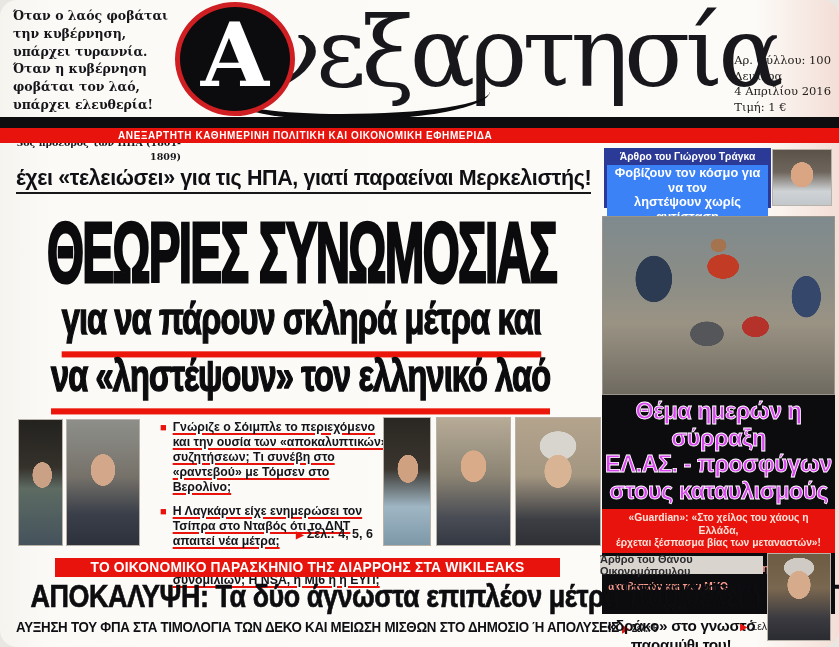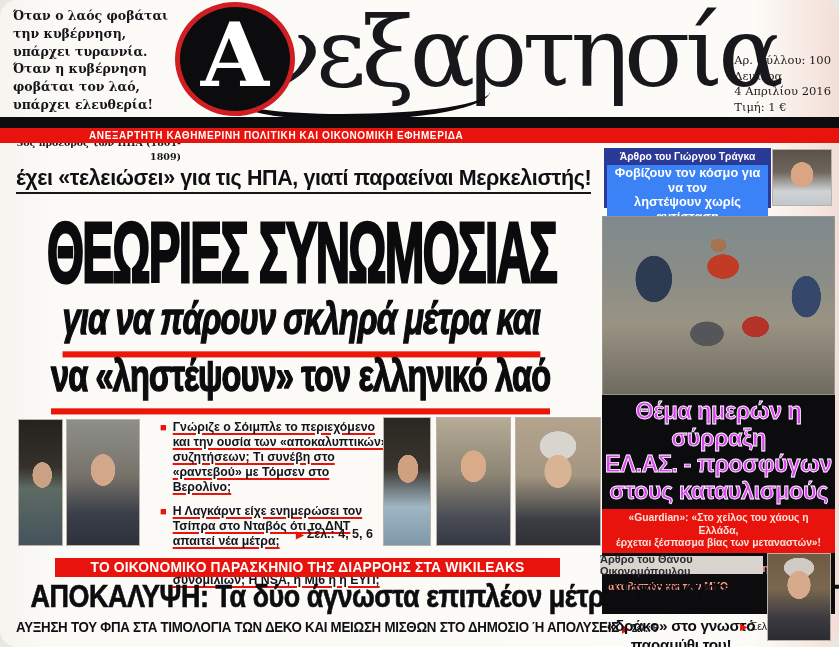--- a/index.html
+++ b/index.html
@@ -23,31 +23,31 @@
     color:#fff; line-height:1; margin-top:-8px; }
   .logo-swoosh { position:absolute; left:230px; top:70px; width:260px; height:50px;
     border-bottom:6px solid #0c0c0e; border-radius:0 0 60% 45%; z-index:2; }
   .masthead-title { position:absolute; left:262px; top:2px; width:470px; z-index:1;
     font-family:"DejaVu Serif", serif; font-size:97px; line-height:1.05; letter-spacing:-5px; color:#17171c; }
   .issue-info { position:absolute; right:8px; top:53px; text-align:left;
     font-family:"DejaVu Serif", serif; font-size:11.5px; line-height:1.35; color:#201c18; }
   .band-black { position:absolute; left:0; top:117px; width:839px; height:11px; background:#0d0d0f; z-index:4;}
   .band-red { position:absolute; left:0; top:128px; width:839px; height:15px; background:#e8130c; z-index:4;
     display:flex; align-items:center; }
-  .band-red span { margin-left:89px; color:#fff; font-size:10px; font-weight:bold; letter-spacing:.6px; }
+  .band-red span { margin-left:118px; color:#fff; font-size:10px; font-weight:bold; letter-spacing:.6px; }
   
   .kicker { position:absolute; left:16px; top:148px; width:586px; }
   .kicker span { display:inline-block; font-weight:bold; font-size:21.5px; letter-spacing:-.4px;
     color:#101014; border-bottom:2.5px solid #17171a; padding-bottom:1px; margin-bottom:2px; white-space:nowrap;}
   .headline { position:absolute; left:0; top:203px; width:602px; height:92px; text-align:center; }
   .headline span { display:inline-block; white-space:nowrap; font-weight:bold; font-size:56px;
     letter-spacing:-2px; color:#0b0b0d; -webkit-text-stroke:2px #0b0b0d;
     transform:scale(0.85,1.52); transform-origin:center top; }
   .deck { position:absolute; left:0; width:602px; text-align:center; }
-  .deck1 { top:294px;font-style:italic; } .deck2 { top:351px; }
+  .deck1 { top:294px; } .deck2 { top:351px; }
   .deck span { display:inline-block; white-space:nowrap; font-weight:bold; font-size:37px;
     letter-spacing:-1px; color:#0c0c0e; -webkit-text-stroke:1.2px #0c0c0e;
     border-bottom:5px solid #ec1509; padding-bottom:5px;
     transform:scale(0.88,1.22); transform-origin:center top; }
   
   .photo { position:absolute; border:1px solid #b9b2a8; }
   .ph-woman { left:18px; top:419px; width:45px; height:127px;
     background: radial-gradient(ellipse 16px 21px at 54% 44%, #caa184 60%, rgba(0,0,0,0) 62%),
     linear-gradient(180deg,#23221f 0%, #35312b 38%, #5d6b63 55%, #45525c 100%); }
   .ph-man2 { left:66px; top:419px; width:74px; height:127px;

